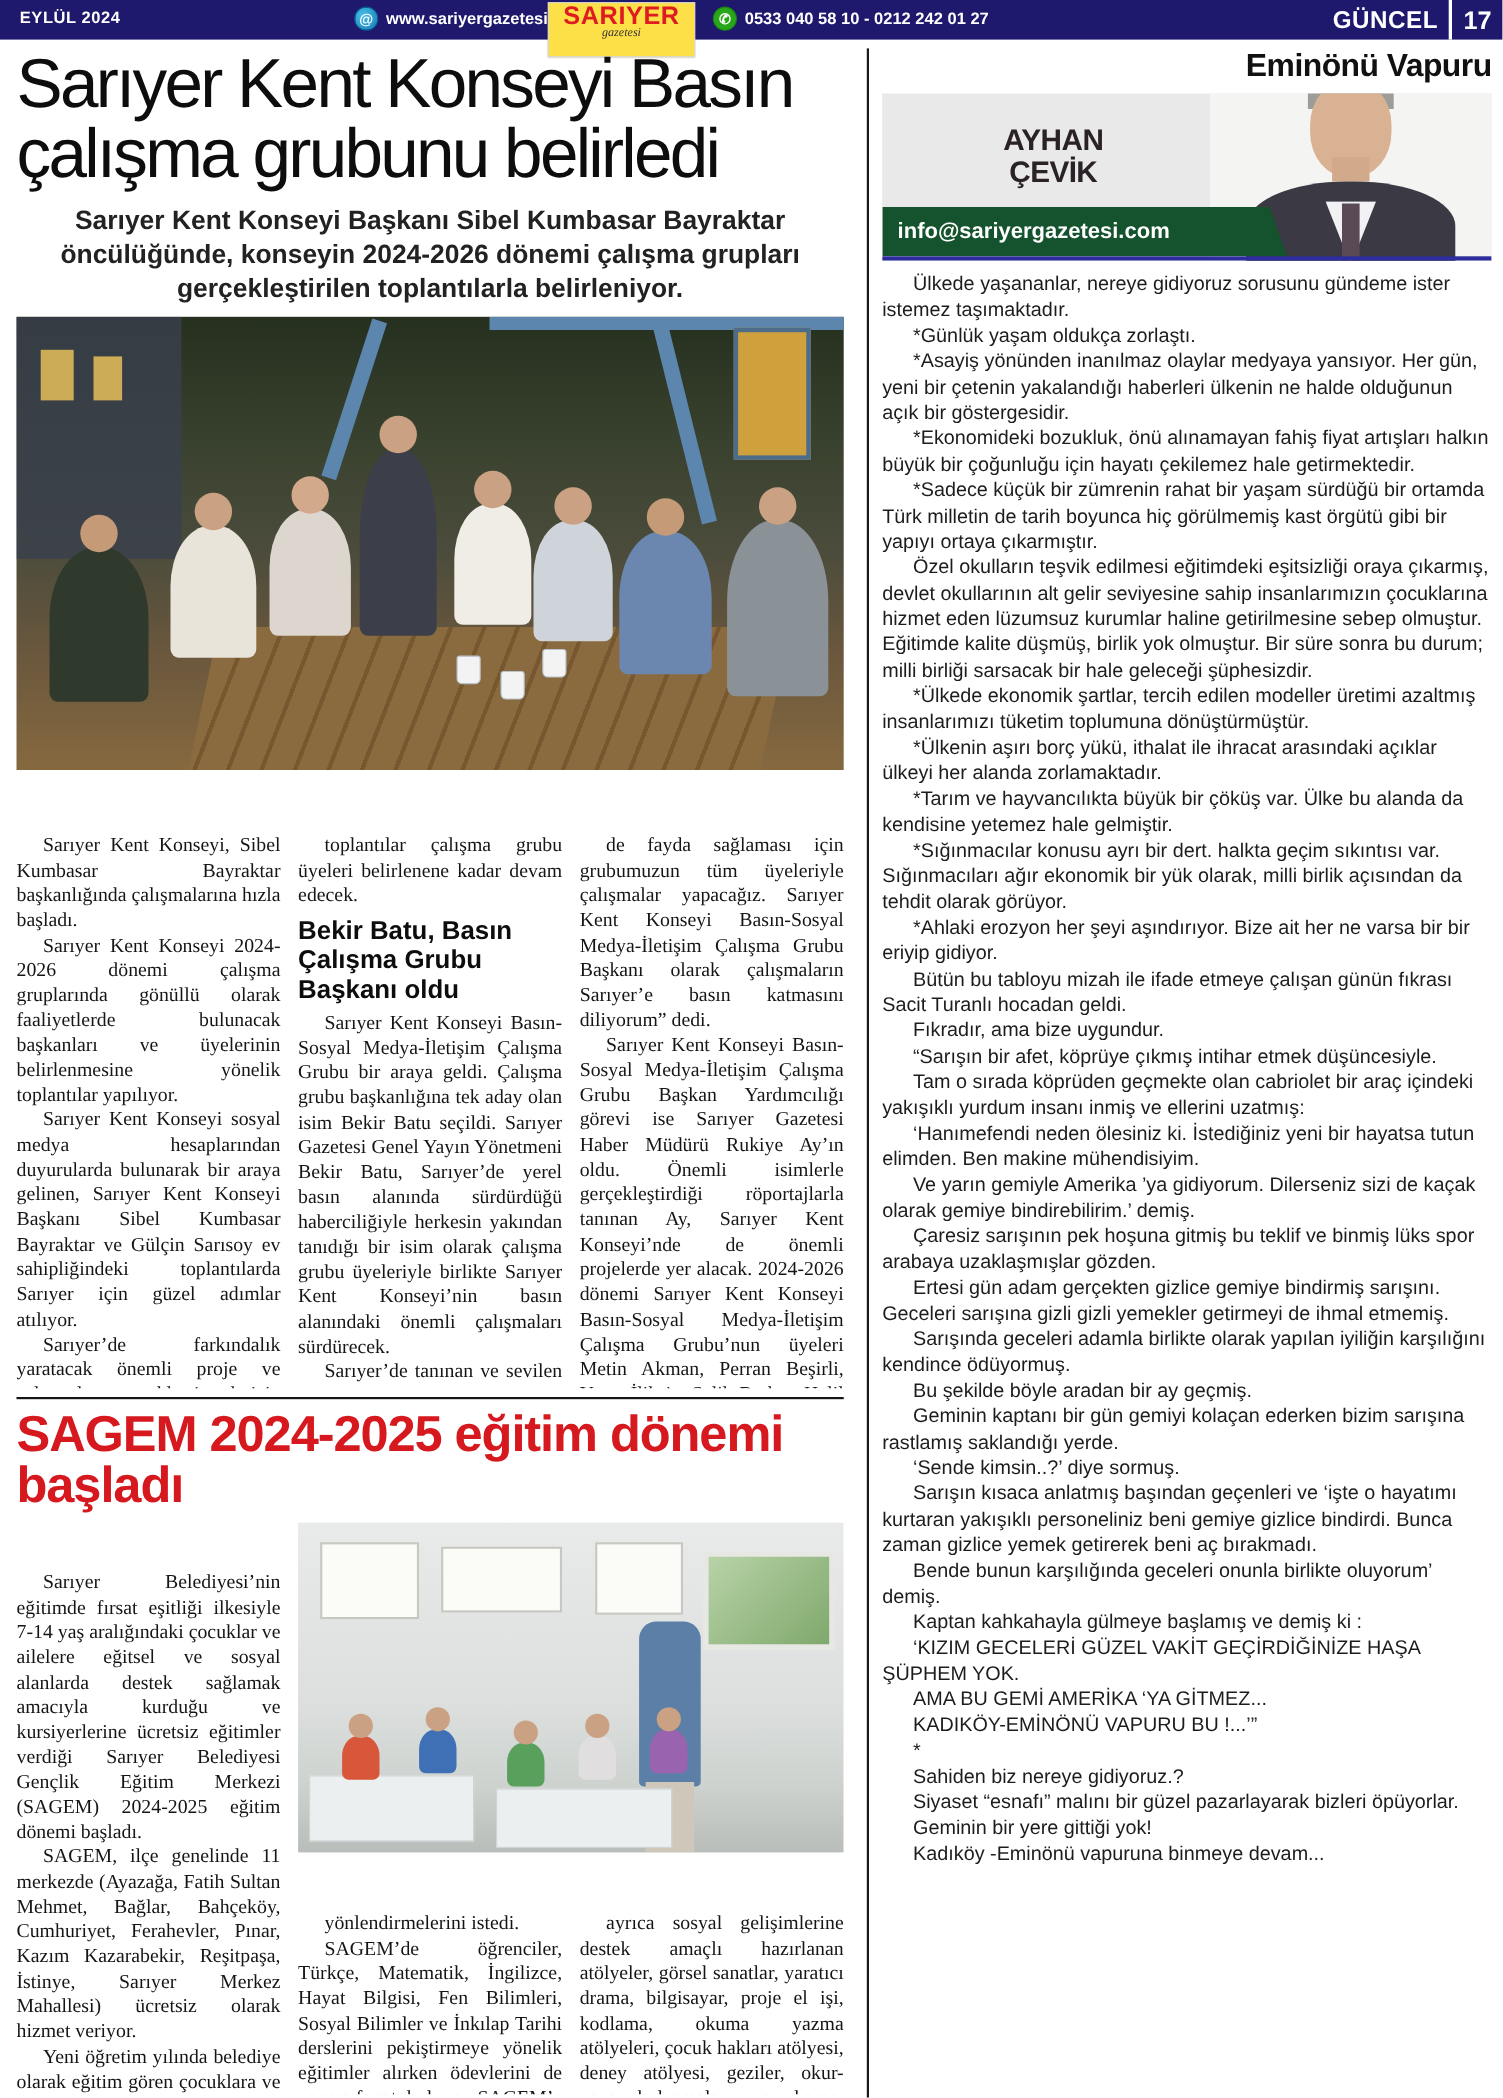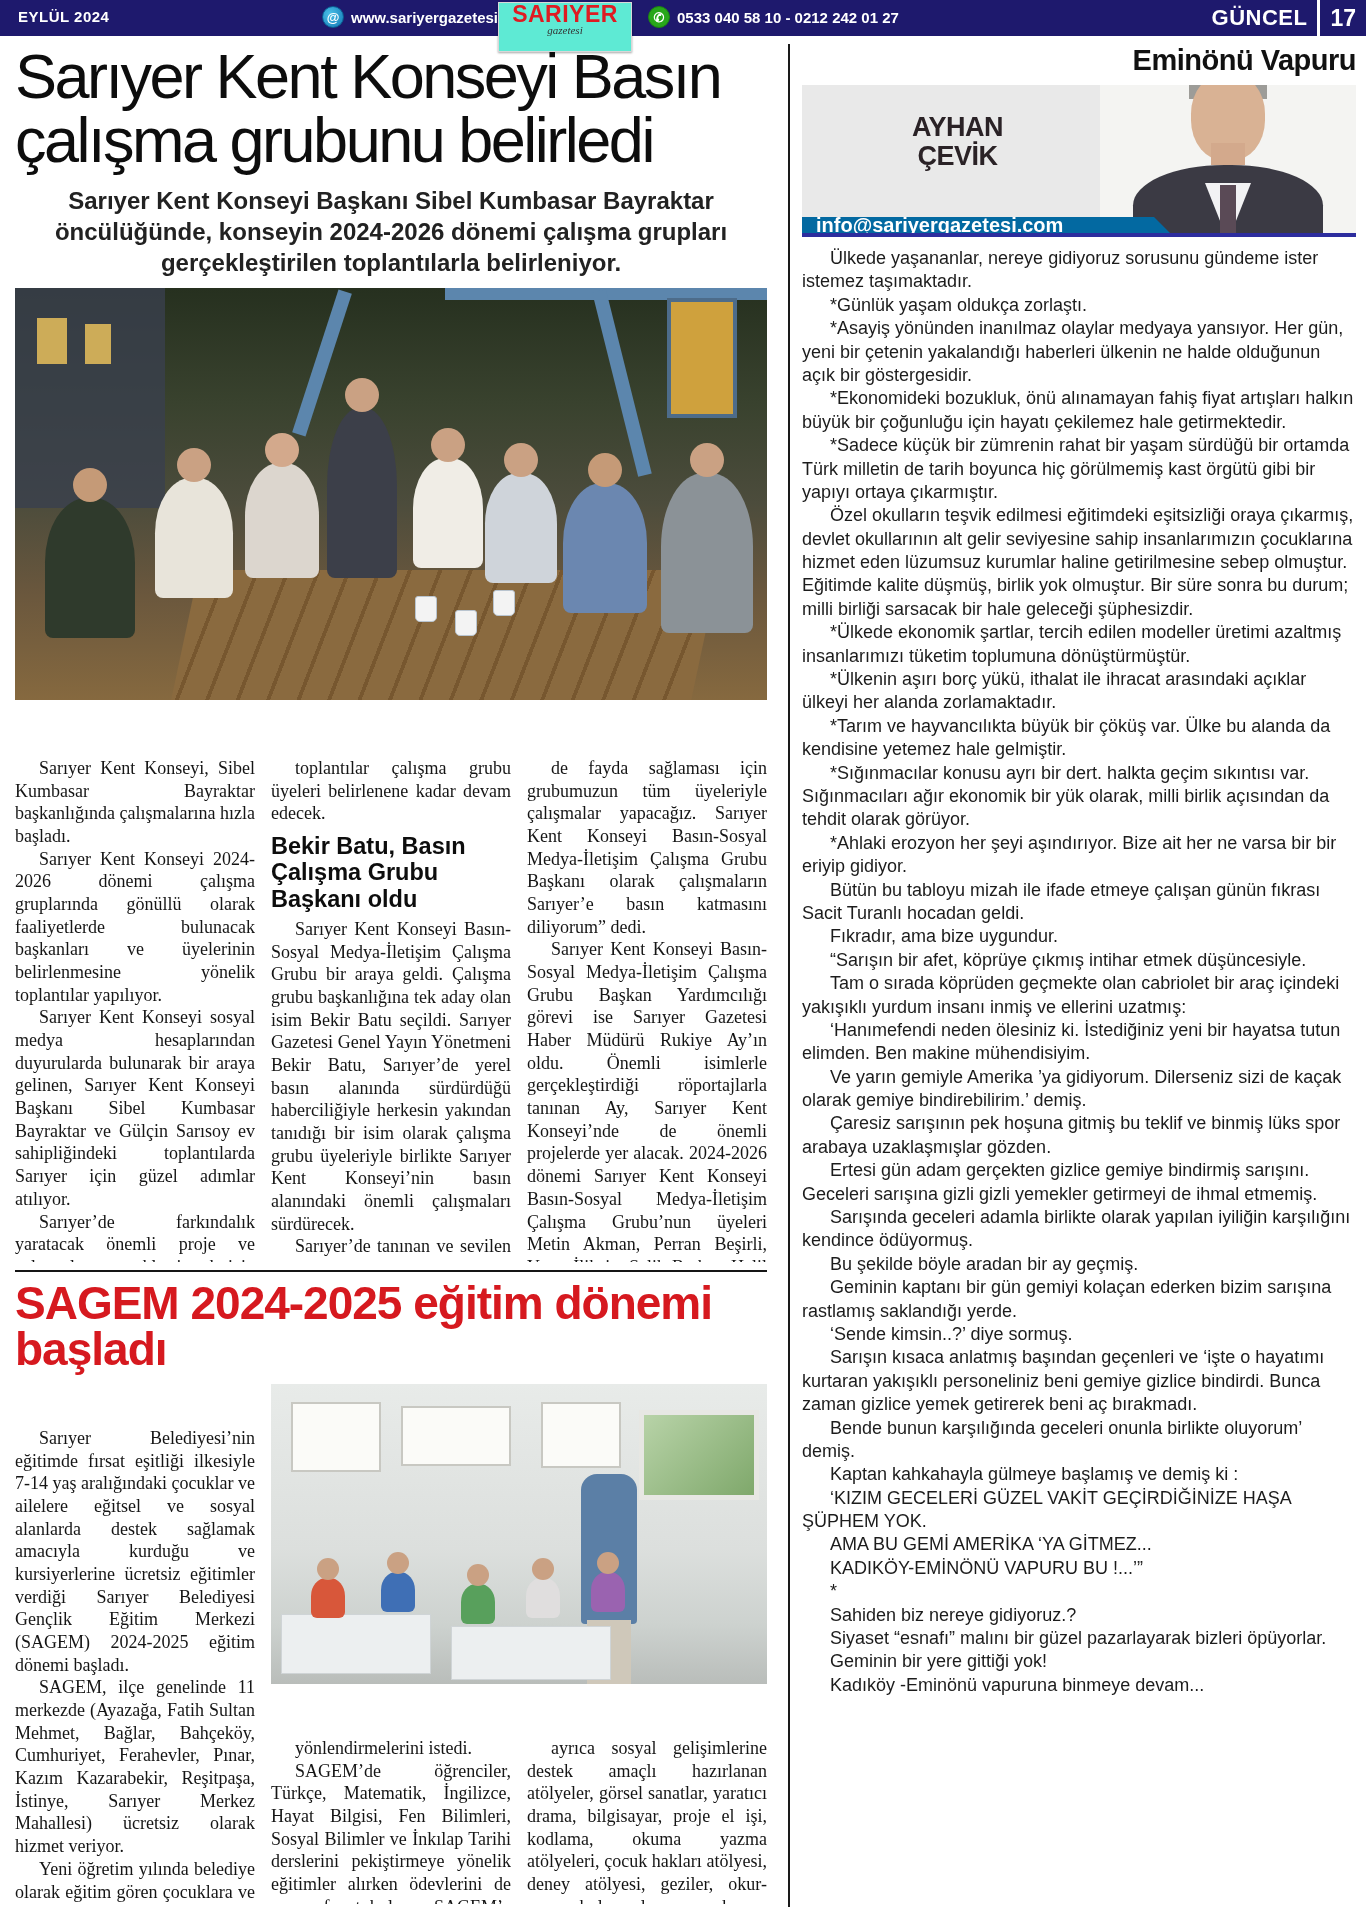--- a/index.html
+++ b/index.html
@@ -17,21 +17,21 @@
   }
   .hdr-date { position:absolute; left:18px; top:8px; font-size:15px; font-weight:bold; letter-spacing:.5px;text-align:center; }
   .hdr-web  { position:absolute; left:322px; top:6px; display:flex; align-items:center; gap:7px; font-size:15px; font-weight:bold; }
   .circle-icon {
     width:22px; height:22px; border-radius:50%; display:inline-flex; align-items:center; justify-content:center;
     font-size:13px; font-weight:bold; color:#fff;
   }
   .globe { background:radial-gradient(circle at 35% 35%, #49c0e8, #1278b5); border:1px solid #0b5e92; }
   .wapp  { background:#28a71a; border:1px solid #1d8312; }
   .logo-box {
-    position:absolute; left:498px; top:2px; width:134px; height:50px; background:#5eead4;
+    position:absolute; left:498px; top:2px; width:134px; height:50px; background:#fde047;
     border:1px solid #d8d8d8; text-align:center; box-shadow:0 1px 2px rgba(0,0,0,.35);
   }
   .logo-strip { height:5px; background:#f4c713; width:60%; margin:1px auto 0; }
   .logo-title { font-family:"Liberation Sans", sans-serif; font-weight:bold; font-size:23px; color:#df1b22; letter-spacing:.5px; line-height:1.0; position:relative; }
   .logo-sub { font-family:"Liberation Serif", serif; font-style:italic; font-size:11px; color:#333; line-height:.9; }
   .hdr-phone { position:absolute; left:648px; top:6px; display:flex; align-items:center; gap:7px; font-size:15px; font-weight:bold; }
   .hdr-right { position:absolute; right:10px; top:0; height:36px; display:flex; align-items:center; gap:10px; }
   .hdr-section { font-size:22px; font-weight:bold; letter-spacing:.5px; }
   .hdr-divider { width:3px; height:36px; background:#ffffff; }
   .hdr-page { font-size:23px; font-weight:bold; }
@@ -98,21 +98,21 @@
     letter-spacing:-.5px; color:#2a2226;padding-left:21px;
   }
   .author-photo { position:absolute; right:0; top:0; width:256px; height:152px; background:#f4f4f2; }
   .ap-suit { position:absolute; left:50%; transform:translateX(-50%); bottom:-12px; width:190px; height:84px; background:#3b3a44; border-radius:48% 48% 0 0; }
   .ap-shirt { position:absolute; left:50%; transform:translateX(-50%); bottom:-4px; width:46px; height:58px; background:#f2f2f4; clip-path:polygon(50% 100%,0 0,100% 0); }
   .ap-tie { position:absolute; left:50%; transform:translateX(-50%); bottom:-4px; width:16px; height:56px; background:#5a4a56; }
   .ap-neck { position:absolute; left:50%; transform:translateX(-50%); bottom:72px; width:34px; height:22px; background:#d3a98c; }
   .ap-head { position:absolute; left:50%; transform:translateX(-50%); bottom:76px; width:74px; height:88px; border-radius:46%; background:#d9b294; }
   .ap-hair { position:absolute; left:50%; transform:translateX(-50%); bottom:138px; width:78px; height:34px; border-radius:50% 50% 0 0; background:#9d9c98; }
   .email-bar {
-    position:absolute; left:0; bottom:4px; width:368px; height:16px; background:#0369a1;
+    position:absolute; left:0; bottom:4px; width:368px; height:45px; background:#14532d;
     color:#fff; font-family:"Liberation Sans", sans-serif; font-weight:bold; font-size:20px;
     display:flex; align-items:center; padding-left:14px;
     clip-path:polygon(0 0, calc(100% - 16px) 0, 100% 100%, 0 100%);
   }
   .blue-line { position:absolute; left:0; bottom:0; width:100%; height:4px; background:#2d2d9e; }
   .opinion-body { margin-top:10px; font-family:"Liberation Sans", sans-serif; font-size:18px; line-height:1.3; color:#1c1c1c; height:1690px; overflow:hidden; }
   .opinion-body p { text-indent:28px; margin:0; }
 </style>
 </head>
 <body>

